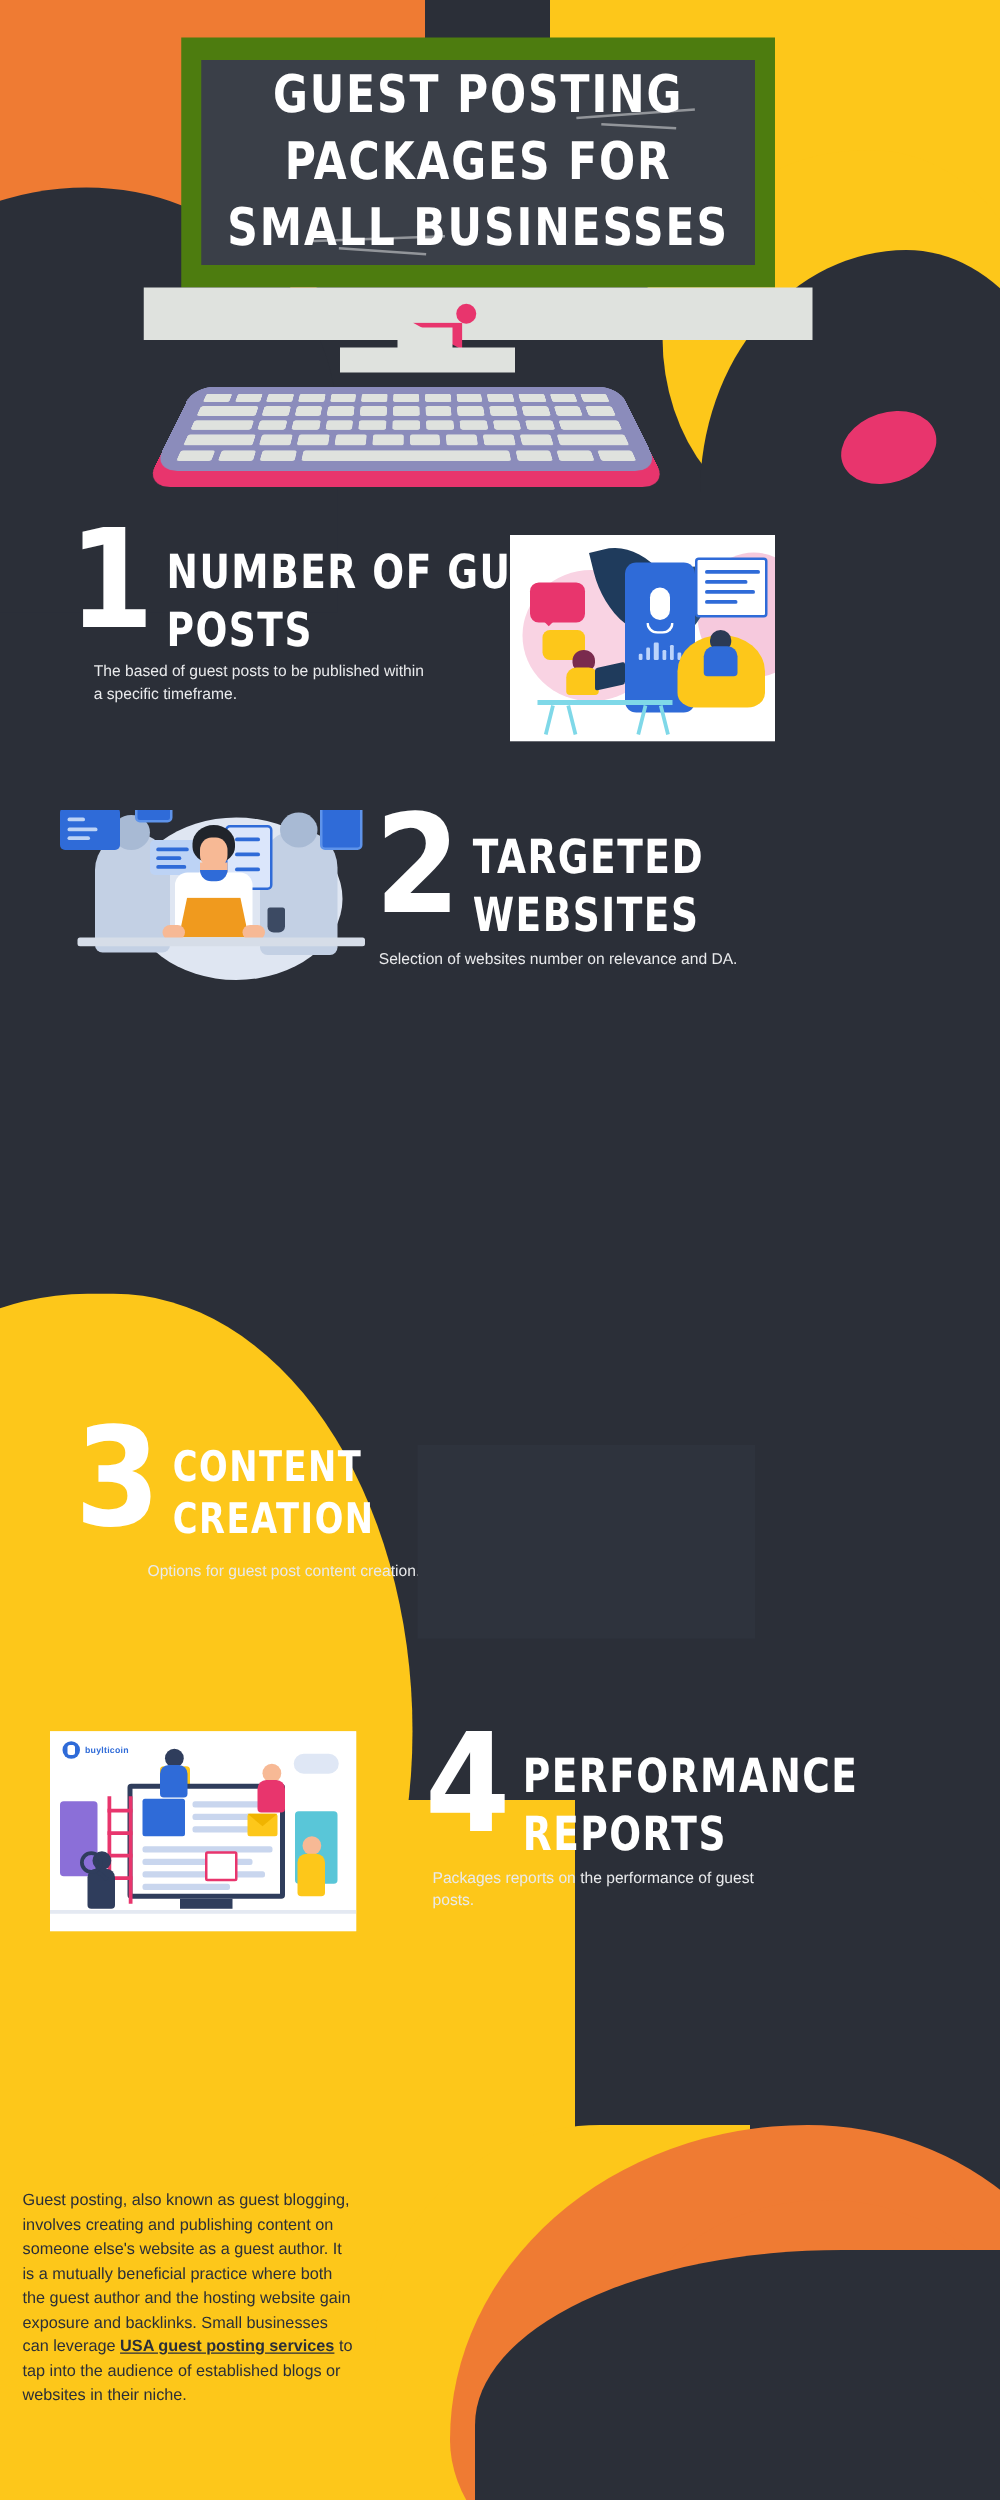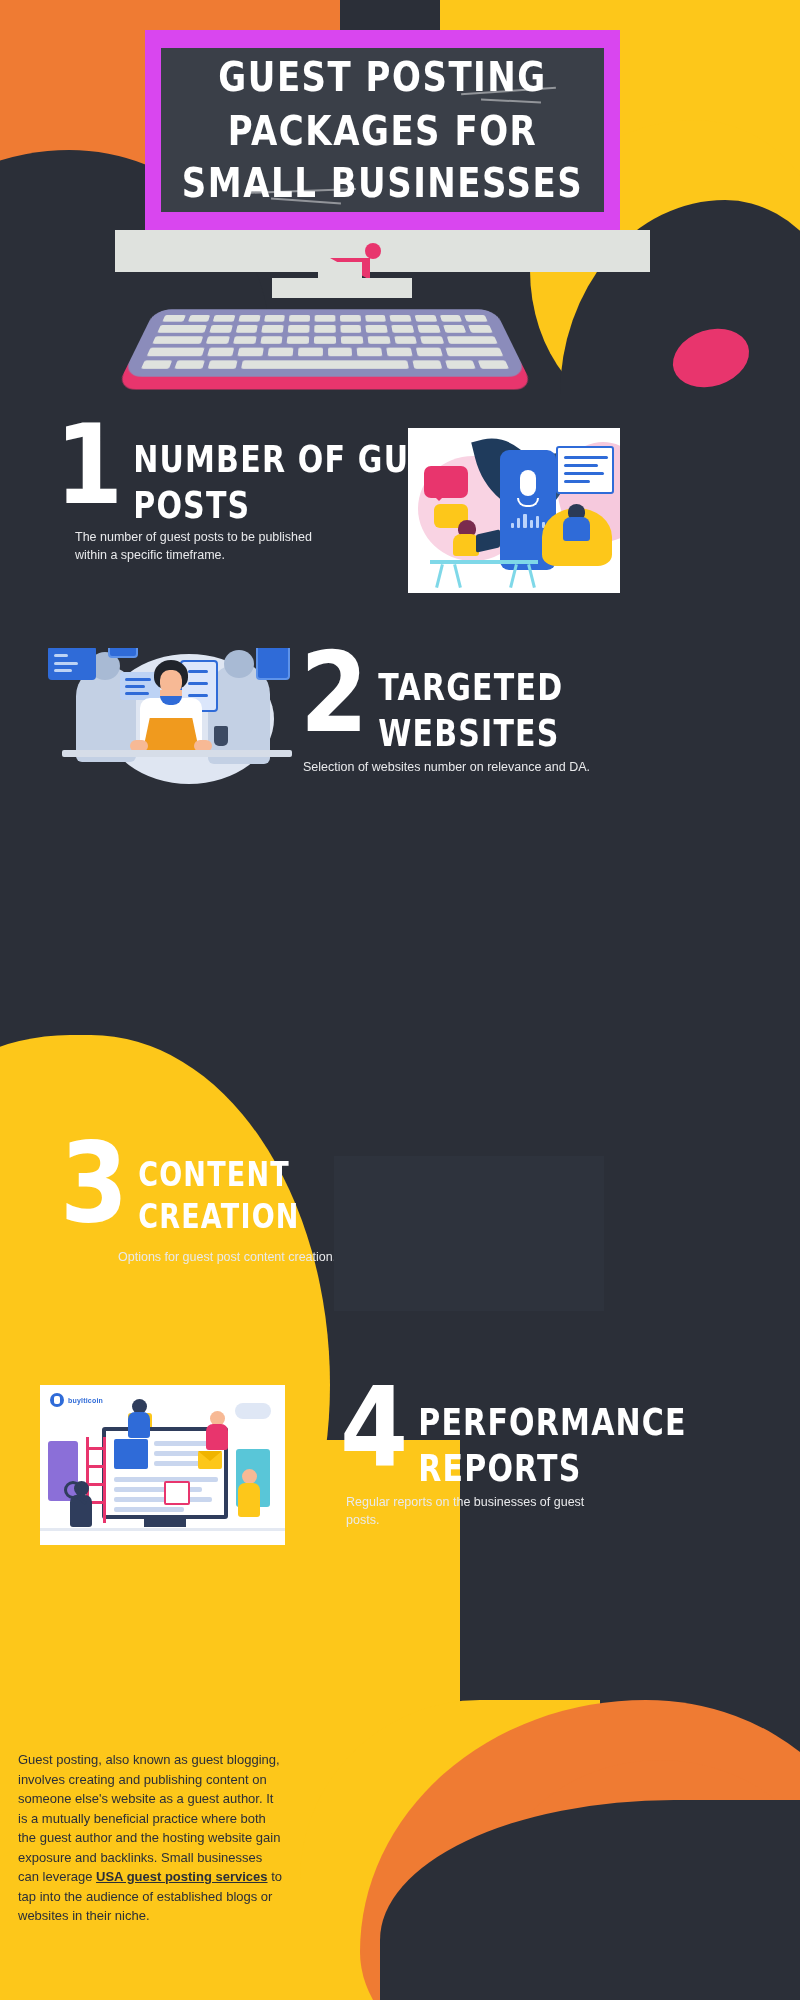--- a/index.html
+++ b/index.html
@@ -72,21 +72,21 @@
   .dark-bottom-wedge {
     right:0; bottom:0; width:420px; height:200px;
     background:#2b2f38;
     border-radius:70% 0 0 0;
   }
 
   
   .hero { position:absolute; left:0; top:0; width:800px; height:400px; }
   .monitor-frame {
     position:absolute; left:145px; top:30px; width:475px; height:200px;
-    background:#d946ef; padding:18px 16px;
+    background:#4d7c0f; padding:18px 16px;
   }
   .monitor-screen {
     width:100%; height:100%;
     background:#3a3f48;
     display:flex; align-items:center; justify-content:center;
     position:relative; overflow:hidden;
   }
   .hero-title {
     color:#ffffff;
     font-family:"DejaVu Sans", sans-serif;
@@ -368,21 +368,21 @@
   </div>
 
   <div class="sec" style="left:55px; top:422px; width:360px;">
     <div class="row">
       <div class="num">1</div>
       <div class="head" style="padding-top:12px;">
         <div>Number of Guest</div>
         <div>Posts</div>
       </div>
     </div>
-    <p class="desc" style="margin:20px 0 0 20px;">The number of guest posts to be published within a specific timeframe.</p>
+    <p class="desc" style="margin:20px 0 0 20px;">The based of guest posts to be published within a specific timeframe.</p>
   </div>
 
   <div class="imgbox" style="left:408px; top:428px; width:212px; height:165px; position:absolute;">
     <div class="ill1">
       <div class="i1-pinkblob"></div>
       <div class="i1-pinkblob2"></div>
       <div class="i1-leaf"></div>
       <div class="i1-leaf2"></div>
       <div class="i1-bubble"></div>
       <div class="i1-bubble2"></div>
@@ -535,18 +535,18 @@
   <div class="sec" style="left:340px; top:1136px; width:340px; top:1136px;"></div>
 
   <div class="sec" style="left:340px; top:1385px; width:360px;">
     <div class="row">
       <div class="num">4</div>
       <div class="head" style="padding-top:12px;">
         <div>Performance</div>
         <div>Reports</div>
       </div>
     </div>
-    <p class="desc" style="margin:22px 0 0 6px; max-width:275px;">Regular reports on the businesses of guest posts.</p>
+    <p class="desc" style="margin:22px 0 0 6px; max-width:275px;">Packages reports on the performance of guest posts.</p>
   </div>
 
   <p class="bottom-para"><span>Guest posting, also known as guest blogging, involves creating and publishing content on someone else's website as a guest author. It is a mutually beneficial practice where both the guest author and the hosting website gain exposure and backlinks. Small businesses can leverage </span><a href="#">USA guest posting services</a><span> to tap into the audience of established blogs or websites in their niche.</span></p>
 
 </div>
 
 </body></html>

